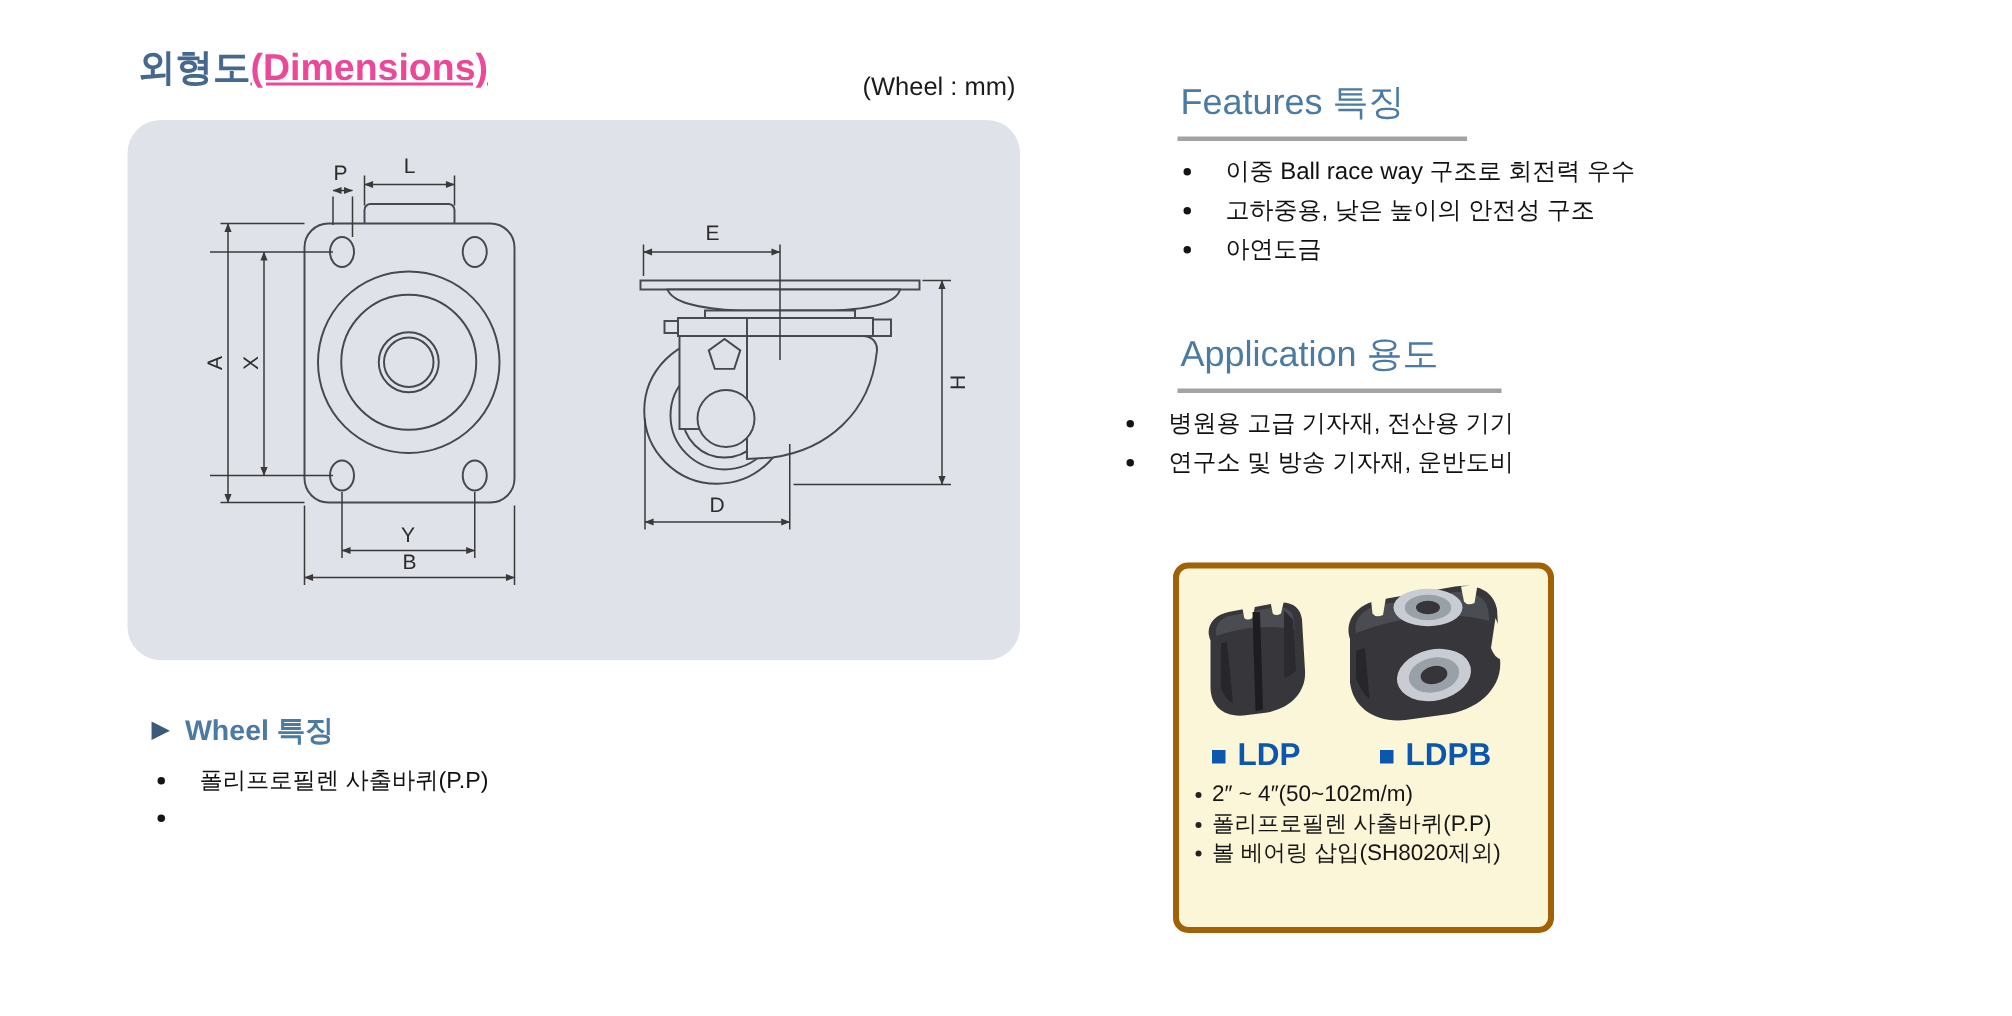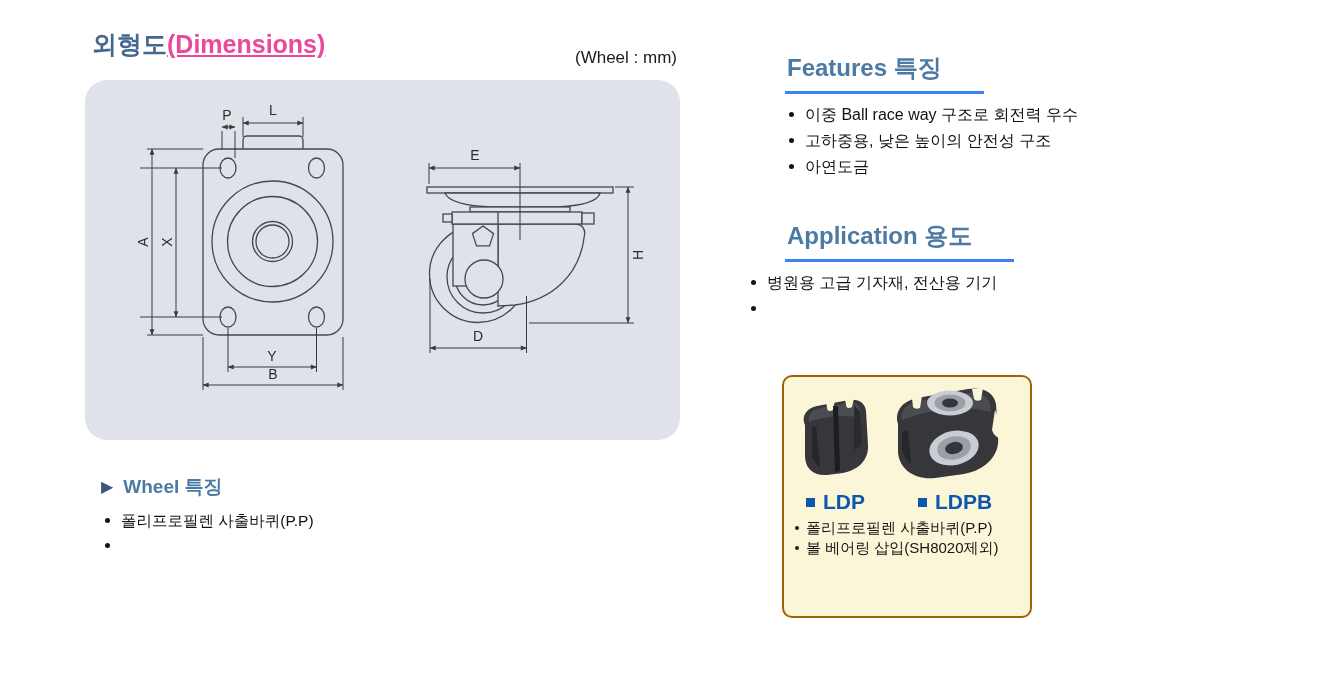--- a/index.html
+++ b/index.html
@@ -18,42 +18,42 @@
   
   .panel{left:85px;top:80px;width:595px;height:360px;background:#e0e2ea;border-radius:22px;}
   .drawing-svg{position:absolute;left:0;top:0;}
   .ln{stroke:#45484e;stroke-width:1.3;fill:none;}
   .shape{fill:#e0e2ea;stroke:#45484e;stroke-width:1.3;}
   .dim{stroke:#3a3a3a;stroke-width:1;fill:none;}
   .dimtxt{font-size:14px;fill:#2c2c2c;font-weight:500;}
 
   
   .blist{display:flex;flex-direction:column;}
-  .blist .row{display:flex;align-items:flex-start;gap:11px;}
+  .blist .row{display:flex;align-items:flex-start;gap:23px;}
   .dot{width:5px;height:5px;border-radius:50%;background:#141414;flex:none;}
 
   
-  .sec-header{font-size:24px;font-weight:bold;color:#4b7aa3;border-bottom:3px solid #3b82f6;
+  .sec-header{font-size:24px;font-weight:normal;color:#4b7aa3;border-bottom:3px solid #a3a3a3;
     padding:0 42px 7px 2px;display:inline-block;}
   .features-list{left:789px;top:102px;}
   .features-list .row,.application-list .row{font-size:16px;color:#111;line-height:26px;}
   .features-list .dot,.application-list .dot{margin-top:10px;}
   .application-list{left:751px;top:270px;text-align:right;}
 
   
   .wheel-header{left:101px;top:474px;display:flex;align-items:center;gap:10px;}
   .wheel-header .tri{color:#3a5a78;font-size:16px;line-height:1;}
   .wheel-header .txt{font-size:19px;font-weight:bold;color:#4b7aa3;}
   .wheel-list{left:105px;top:509px;}
   .wheel-list .row{font-size:15.5px;color:#111;line-height:24.5px;}
   .wheel-list .dot{margin-top:9px;}
 
   
   .product-box{left:782px;top:375px;width:246px;height:239px;background:#fcf6d9;
-    border:2px solid #a16207;border-radius:10px;}
+    border:4px solid #a16207;border-radius:10px;}
   .model-label{display:flex;align-items:center;gap:8px;font-size:21px;font-weight:bold;color:#0c57ae;}
   .model-label .sq{width:9px;height:9px;background:#0c57ae;flex:none;}
   .model-ldp{left:22px;top:113px;}
   .model-ldpb{left:134px;top:113px;}
   .spec-list{left:11px;top:141px;}
   .spec-list .row{font-size:15px;color:#151515;line-height:19.5px;gap:7px;}
   .spec-list .dot{width:4px;height:4px;margin-top:8px;background:#222;}
 </style>
 </head>
 <body>
@@ -185,20 +185,21 @@
 <div class="abs" style="left:785px;top:220px;">
   <span class="sec-header">Application 용도</span>
 </div>
 <div class="abs blist application-list">
   <div class="row">
       <span class="dot"></span>
       <span>병원용 고급 기자재, 전산용 기기</span>
     </div>
   <div class="row">
       <span class="dot"></span>
+      <span>연구소 및 방송 기자재, 운반도비</span>
     </div>
 </div>
 
 <div class="abs product-box">
 
   <svg class="abs" style="left:12px;top:16px;" width="82" height="92" viewBox="0 0 82 92">
     <path d="M9,32 C5,23 11,15 21,13 L53,7 C63,5.5 69,10 70,18 L72,52 C73,66 63,77 47,80 L31,82 C17,83 9,75 9,63 Z" fill="#36363b"></path>
     <path d="M13,29 C11,21 17,16 25,15 L51,10 C59,9 64,12 64.5,18 L65,25 C50,21 29,23 13,29 Z" fill="#4b4b52"></path>
     <path d="M30,9 L39,7.5 L37,17 Q33.5,19 31.5,17 Z" fill="#fcf6d9"></path>
     <path d="M49,6.5 L58,5.5 L56,14 Q52.5,16 50.5,14 Z" fill="#fcf6d9"></path>
@@ -227,20 +228,24 @@
     <span>LDP</span>
   </div>
   <div class="abs model-label model-ldpb">
     <span class="sq"></span>
     <span>LDPB</span>
   </div>
 
   <div class="abs blist spec-list">
     <div class="row">
         <span class="dot"></span>
+        <span>2″ ~ 4″(50~102m/m)</span>
+      </div>
+    <div class="row">
+        <span class="dot"></span>
         <span>폴리프로필렌 사출바퀴(P.P)</span>
       </div>
     <div class="row">
         <span class="dot"></span>
         <span>볼 베어링 삽입(SH8020제외)</span>
       </div>
   </div>
 </div>
 
 </body></html>

